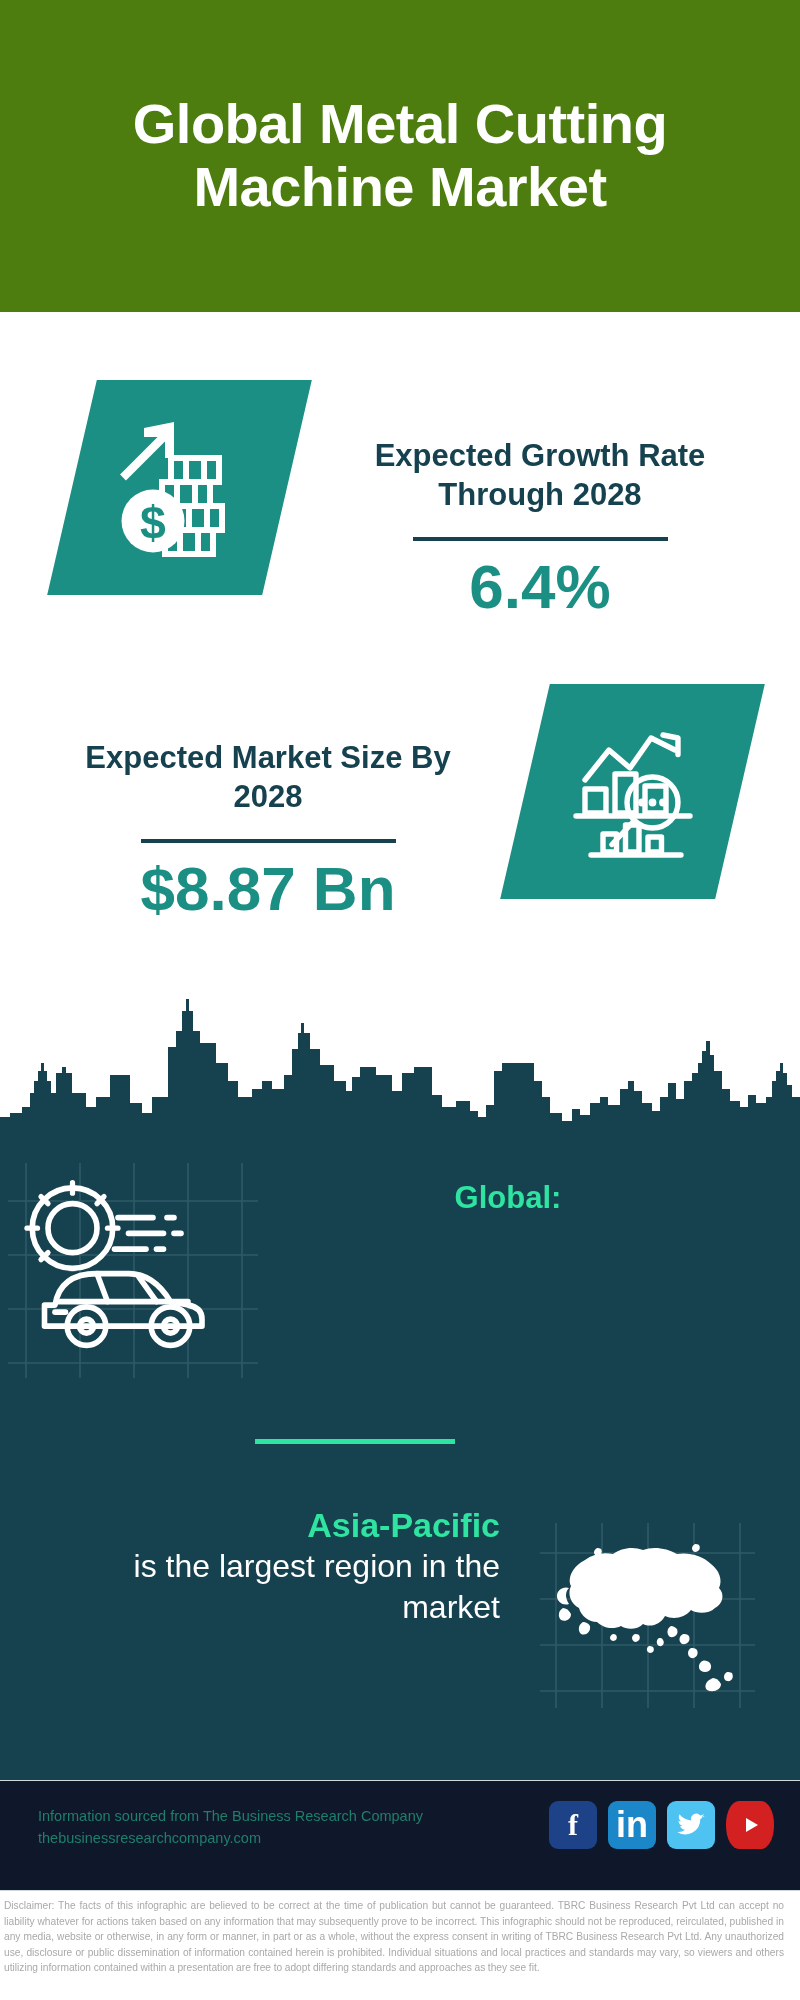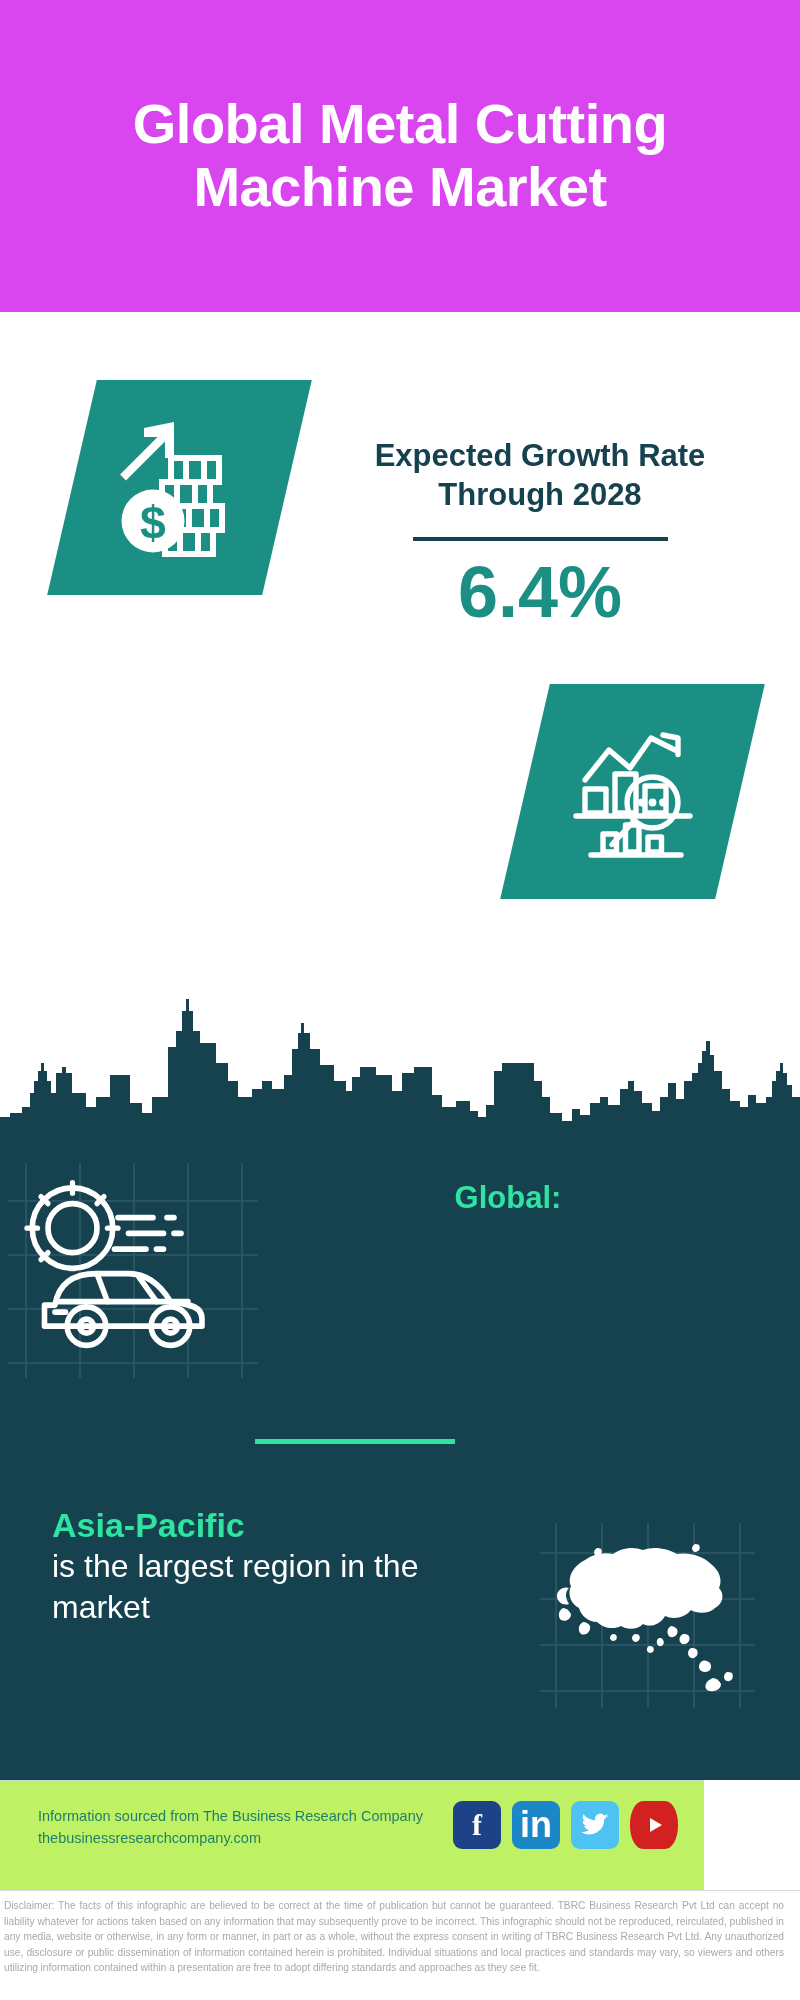--- a/index.html
+++ b/index.html
@@ -16,21 +16,21 @@
     height: 2000px;
     background: #ffffff;
   }
 
   
   .header {
     position: absolute;
     left: 0; top: 0;
     width: 800px;
     height: 312px;
-    background: #d946ef;
+    background: #4d7c0f;
     display: flex;
     align-items: center;
     justify-content: center;
   }
   .header-title {
     color: #ffffff;
     font-size: 56px;
     font-weight: bold;
     line-height: 1.12;
     text-align: center;
@@ -88,21 +88,21 @@
     line-height: 1.25;
   }
   .stat-rule {
     width: 255px;
     height: 4px;
     background: #16414f;
     margin: 22px auto 12px auto;
   }
   .stat-value {
     color: #1b8f84;
-    font-size: 72px;
+    font-size: 62px;
     font-weight: bold;
     line-height: 1.1;
   }
 
   
   .skyline {
     position: absolute;
     left: 0; top: 985px;
     width: 800px; height: 175px;
   }
@@ -138,23 +138,23 @@
     line-height: 1.3;
   }
   .green-rule {
     position: absolute;
     left: 255px; top: 284px;
     width: 200px; height: 5px;
     background: #2fe4a0;
   }
   .region-block {
     position: absolute;
-    left: 52px; top: 350px;
+    left: 60px; top: 350px;
     width: 440px;
-    text-align: left;
+    text-align: right;
   }
   .region-head {
     color: #2fe4a0;
     font-size: 34px;
     font-weight: bold;
     line-height: 1.2;
   }
   .region-body {
     color: #ffffff;
     font-size: 32px;
@@ -169,22 +169,22 @@
   .map-wrap {
     position: absolute;
     left: 545px; top: 375px;
     width: 195px; height: 170px;
   }
 
   
   .source {
     position: absolute;
     left: 0; top: 1780px;
-    width: 704px; height: 110px;
-    background: #bef264;
+    width: 800px; height: 110px;
+    background: #0f172a;
     border-top: 1px solid #cfd9dc;
   }
   .source-text {
     position: absolute;
     left: 38px; top: 24px;
     color: #1f7f6b;
     font-size: 14.5px;
     line-height: 1.55;
   }
   .social {
@@ -268,20 +268,25 @@
         </svg>
       </div>
     </div>
 
     <div class="stat growth">
       <div class="stat-label">Expected Growth Rate Through 2028</div>
       <div class="stat-rule"></div>
       <div class="stat-value">6.4%</div>
     </div>
 
+    <div class="stat size">
+      <div class="stat-label">Expected Market Size By 2028</div>
+      <div class="stat-rule"></div>
+      <div class="stat-value">$8.87 Bn</div>
+    </div>
 
     <div class="tile size">
       <div class="tile-inner">
         <svg width="150" height="150" viewBox="0 0 100 100">
           <g fill="none" stroke="#ffffff" stroke-width="3.6" stroke-linejoin="round" stroke-linecap="round">
 
             <polyline points="18,42 34,22 48,34 62,14 78,22"></polyline>
             <polyline points="70,12 80,14 80,25"></polyline>
 
             <rect x="18" y="48" width="14" height="16"></rect>

